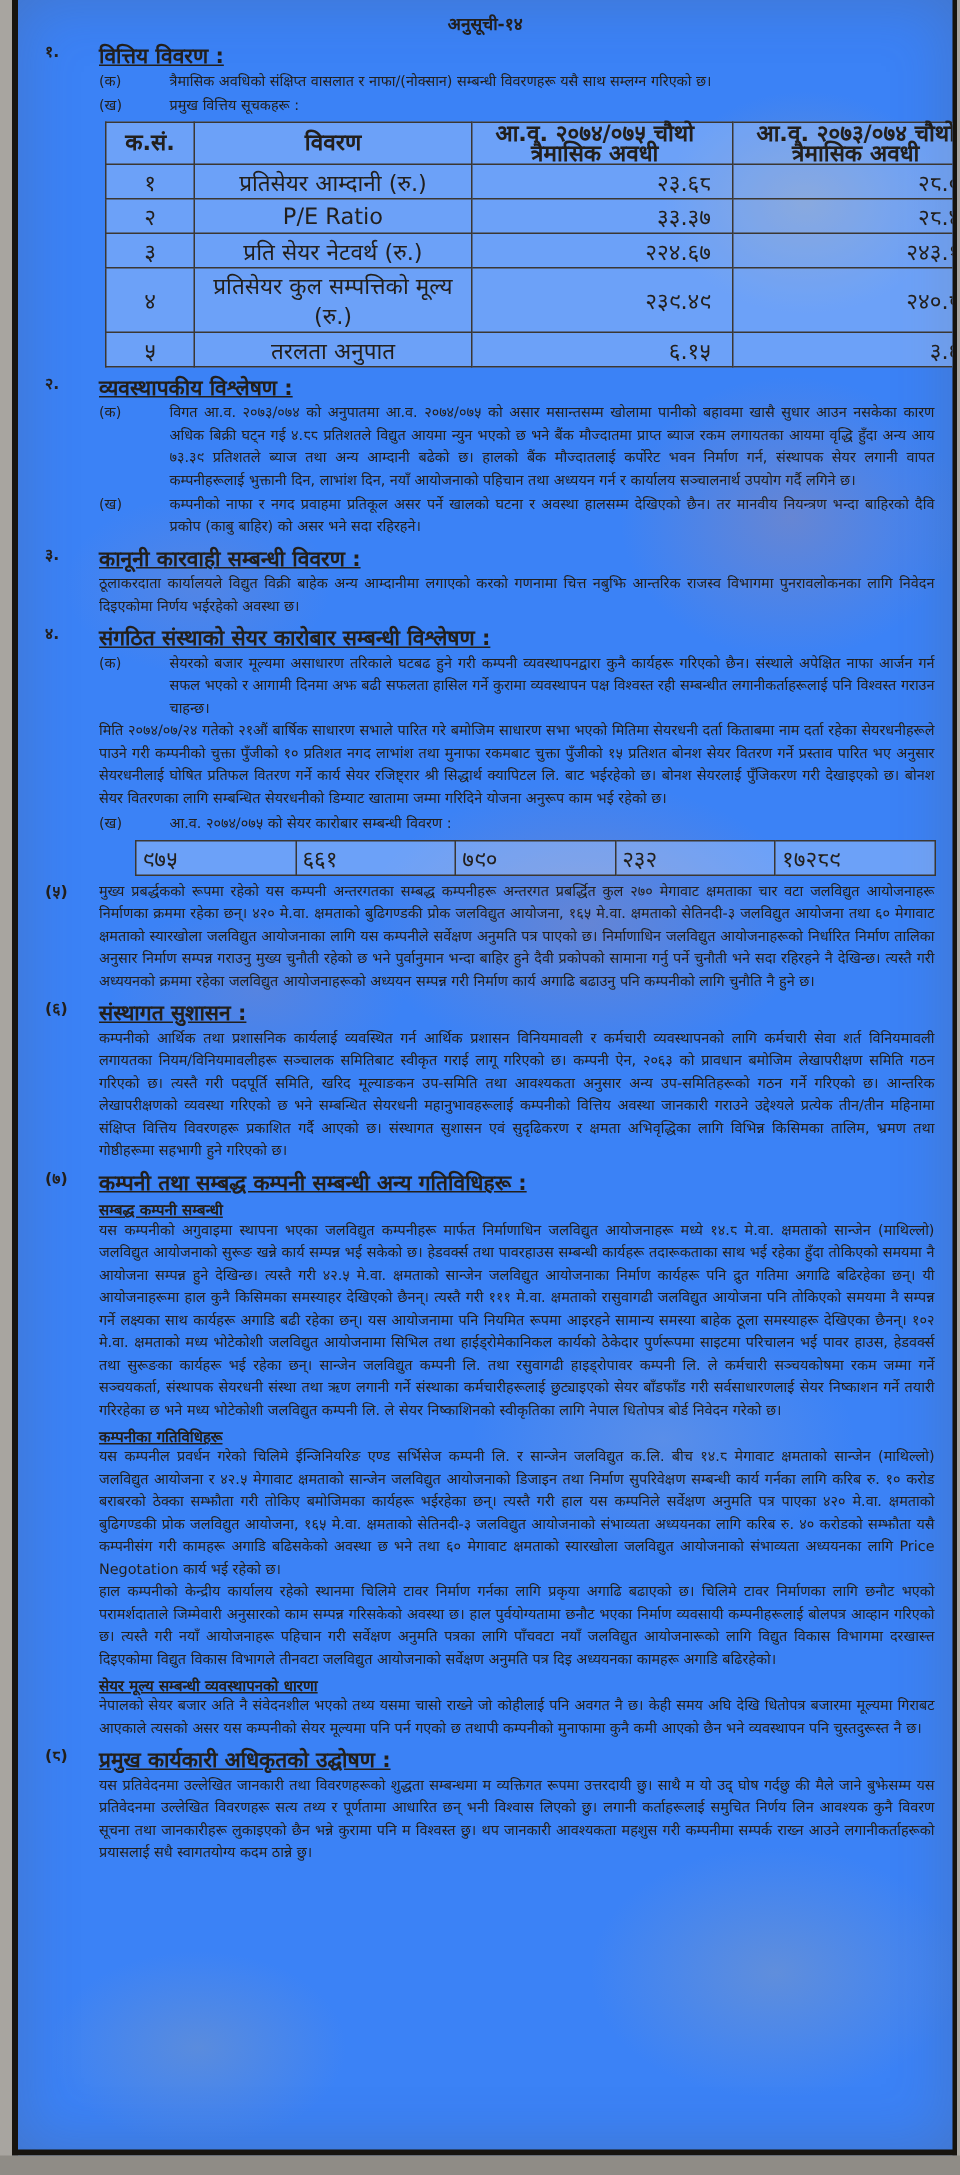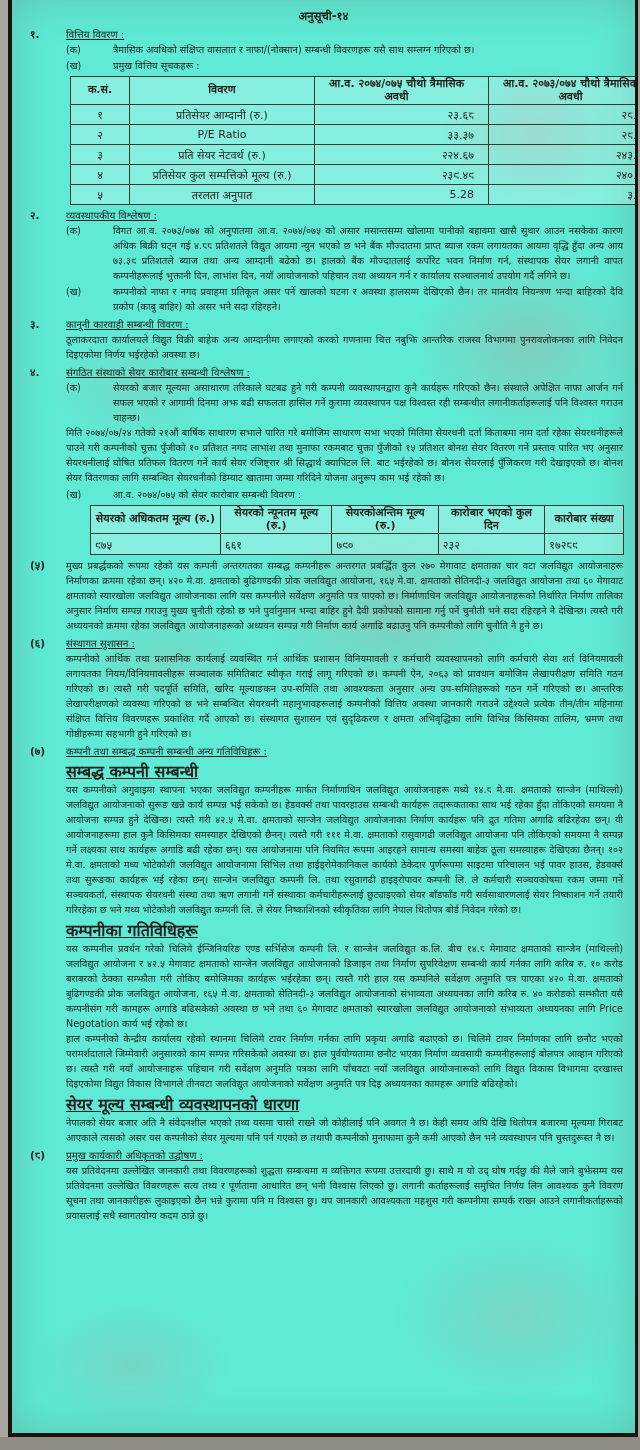--- a/index.html
+++ b/index.html
@@ -19,43 +19,43 @@
     overflow:hidden;
   }
   .content{position:relative;padding:6px 12px 0 12px;z-index:2;}
   .stain{position:absolute;border-radius:50%;pointer-events:none;z-index:1;}
   .doc-title{
     text-align:center;font-weight:bold;font-size:11.5px;margin:2px 0 4px 0;
   }
   .sec{display:flex;margin-top:3px;}
   .sec-num{width:36px;flex-shrink:0;font-weight:bold;font-size:10.5px;padding-left:6px;}
   .sec-body{flex:1;min-width:0;}
-  .heading{font-weight:normal;text-decoration:underline;font-size:10px;margin-bottom:1px;}
-  .subheading{font-weight:bold;text-decoration:underline;font-size:16px;margin-top:2px;}
+  .heading{font-weight:bold;text-decoration:underline;font-size:14px;margin-bottom:1px;}
+  .subheading{font-weight:bold;text-decoration:underline;font-size:10px;margin-top:2px;}
   .body-text{font-size:9.6px;line-height:15px;text-align:justify;}
   .para{display:flex;margin-top:1px;}
   .para-label{width:27px;flex-shrink:0;font-size:9.6px;line-height:15px;}
   .para-text{flex:1;min-width:0;margin-left:20px;}
   table{border-collapse:collapse;background:rgba(255,255,255,.25);}
-  th,td{border:1.3px solid #3b3732;font-size:11px;padding:1px 4px;}
+  th,td{border:1.3px solid #3b3732;font-size:15px;padding:1px 4px;}
   th{font-weight:bold;text-align:center;line-height:12.5px;}
   .t1{margin:3px 0 3px 46px;width:552px;table-layout:fixed;}
   .t1 .c-sn{width:50px;text-align:center;}
   .t1 .c-desc{width:176px;text-align:center;}
   .t1 .c-v{width:155px;text-align:right;padding-right:14px;margin-top:44px;}
   .t1 td{height:17px;}
   .t2{margin:3px 0 3px 66px;width:534px;table-layout:fixed;}
   .t2 td{text-align:left;height:18px;}
   .t2 .h1{width:118px}.t2 .h2{width:100px}.t2 .h3{width:95px}.t2 .h4{width:95px}.t2 .h5{width:68px}
   .bottom-band{position:absolute;left:0;right:0;bottom:0;height:13px;background:#8f8c86;}
 </style>
 </head>
 <body style="color: rgb(34, 31, 28);">
 
-<div class="page" style="background: #5eead4;">
+<div class="page" style="background: #3b82f6;">
 
   <div class="stain" style="left:400px;top:250px;width:230px;height:190px;background:radial-gradient(ellipse,rgba(201,143,133,.30),transparent 70%);"></div>
   <div class="stain" style="left:430px;top:60px;width:190px;height:150px;background:radial-gradient(ellipse,rgba(170,160,150,.35),transparent 70%);"></div>
   <div class="stain" style="left:230px;top:520px;width:300px;height:190px;background:radial-gradient(ellipse,rgba(206,140,128,.28),transparent 70%);"></div>
   <div class="stain" style="left:60px;top:600px;width:200px;height:120px;background:radial-gradient(ellipse,rgba(206,140,128,.18),transparent 70%);"></div>
   <div class="stain" style="left:30px;top:330px;width:180px;height:120px;background:radial-gradient(ellipse,rgba(206,150,138,.16),transparent 70%);"></div>
   <div class="stain" style="left:380px;top:1230px;width:250px;height:170px;background:radial-gradient(ellipse,rgba(180,170,160,.30),transparent 70%);"></div>
   <div class="stain" style="left:20px;top:1300px;width:200px;height:130px;background:radial-gradient(ellipse,rgba(170,165,158,.28),transparent 70%);"></div>
   <div class="stain" style="left:300px;top:880px;width:260px;height:160px;background:radial-gradient(ellipse,rgba(210,190,180,.20),transparent 70%);"></div>
 
@@ -106,21 +106,21 @@
       </tr>
       <tr>
         <td class="c-sn">४</td>
         <td class="c-desc">प्रतिसेयर कुल सम्पत्तिको मूल्य (रु.)</td>
         <td class="c-v">२३९.४९</td>
         <td class="c-v">२४०.८९</td>
       </tr>
       <tr>
         <td class="c-sn">५</td>
         <td class="c-desc">तरलता अनुपात</td>
-        <td class="c-v">5.28</td>
+        <td class="c-v">६.१५</td>
         <td class="c-v">३.६६</td>
       </tr>
     </tbody>
       </table>
 
     <div class="sec">
       <div class="sec-num">२.</div>
       <div class="sec-body">
         <div class="heading">व्यवस्थापकीय विश्लेषण :</div>
         <div class="para body-text">
@@ -153,27 +153,20 @@
         <div class="body-text">मिति २०७४/०७/२४ गतेको २१औं बार्षिक साधारण सभाले पारित गरे बमोजिम साधारण सभा भएको मितिमा सेयरधनी दर्ता किताबमा नाम दर्ता रहेका सेयरधनीहरूले पाउने गरी कम्पनीको चुक्ता पुँजीको १० प्रतिशत नगद लाभांश तथा मुनाफा रकमबाट चुक्ता पुँजीको १५ प्रतिशत बोनश सेयर वितरण गर्ने प्रस्ताव पारित भए अनुसार सेयरधनीलाई घोषित प्रतिफल वितरण गर्ने कार्य सेयर रजिष्ट्रार श्री सिद्धार्थ क्यापिटल लि. बाट भईरहेको छ। बोनश सेयरलाई पुँजिकरण गरी देखाइएको छ। बोनश सेयर वितरणका लागि सम्बन्धित सेयरधनीको डिम्याट खातामा जम्मा गरिदिने योजना अनुरूप काम भई रहेको छ।</div>
         <div class="para body-text" style="margin-top:2px;">
           <div class="para-label">(ख)</div>
           <div class="para-text">आ.व. २०७४/०७५ को सेयर कारोबार सम्बन्धी विवरण :</div>
         </div>
       </div>
     </div>
 
     <table class="t2">
       <tbody>
-          <tr>
-        <th class="h1">सेयरको अधिकतम मूल्य (रु.)</th>
-        <th class="h2">सेयरको न्यूनतम मूल्य (रु.)</th>
-        <th class="h3">सेयरकोअन्तिम मूल्य (रु.)</th>
-        <th class="h4">कारोबार भएको कुल दिन</th>
-        <th class="h5">कारोबार संख्या</th>
-      </tr>
       <tr>
         <td>९७५</td>
         <td>६६१</td>
         <td>७९०</td>
         <td>२३२</td>
         <td>१७२८९</td>
       </tr>
     </tbody>
       </table>
 

